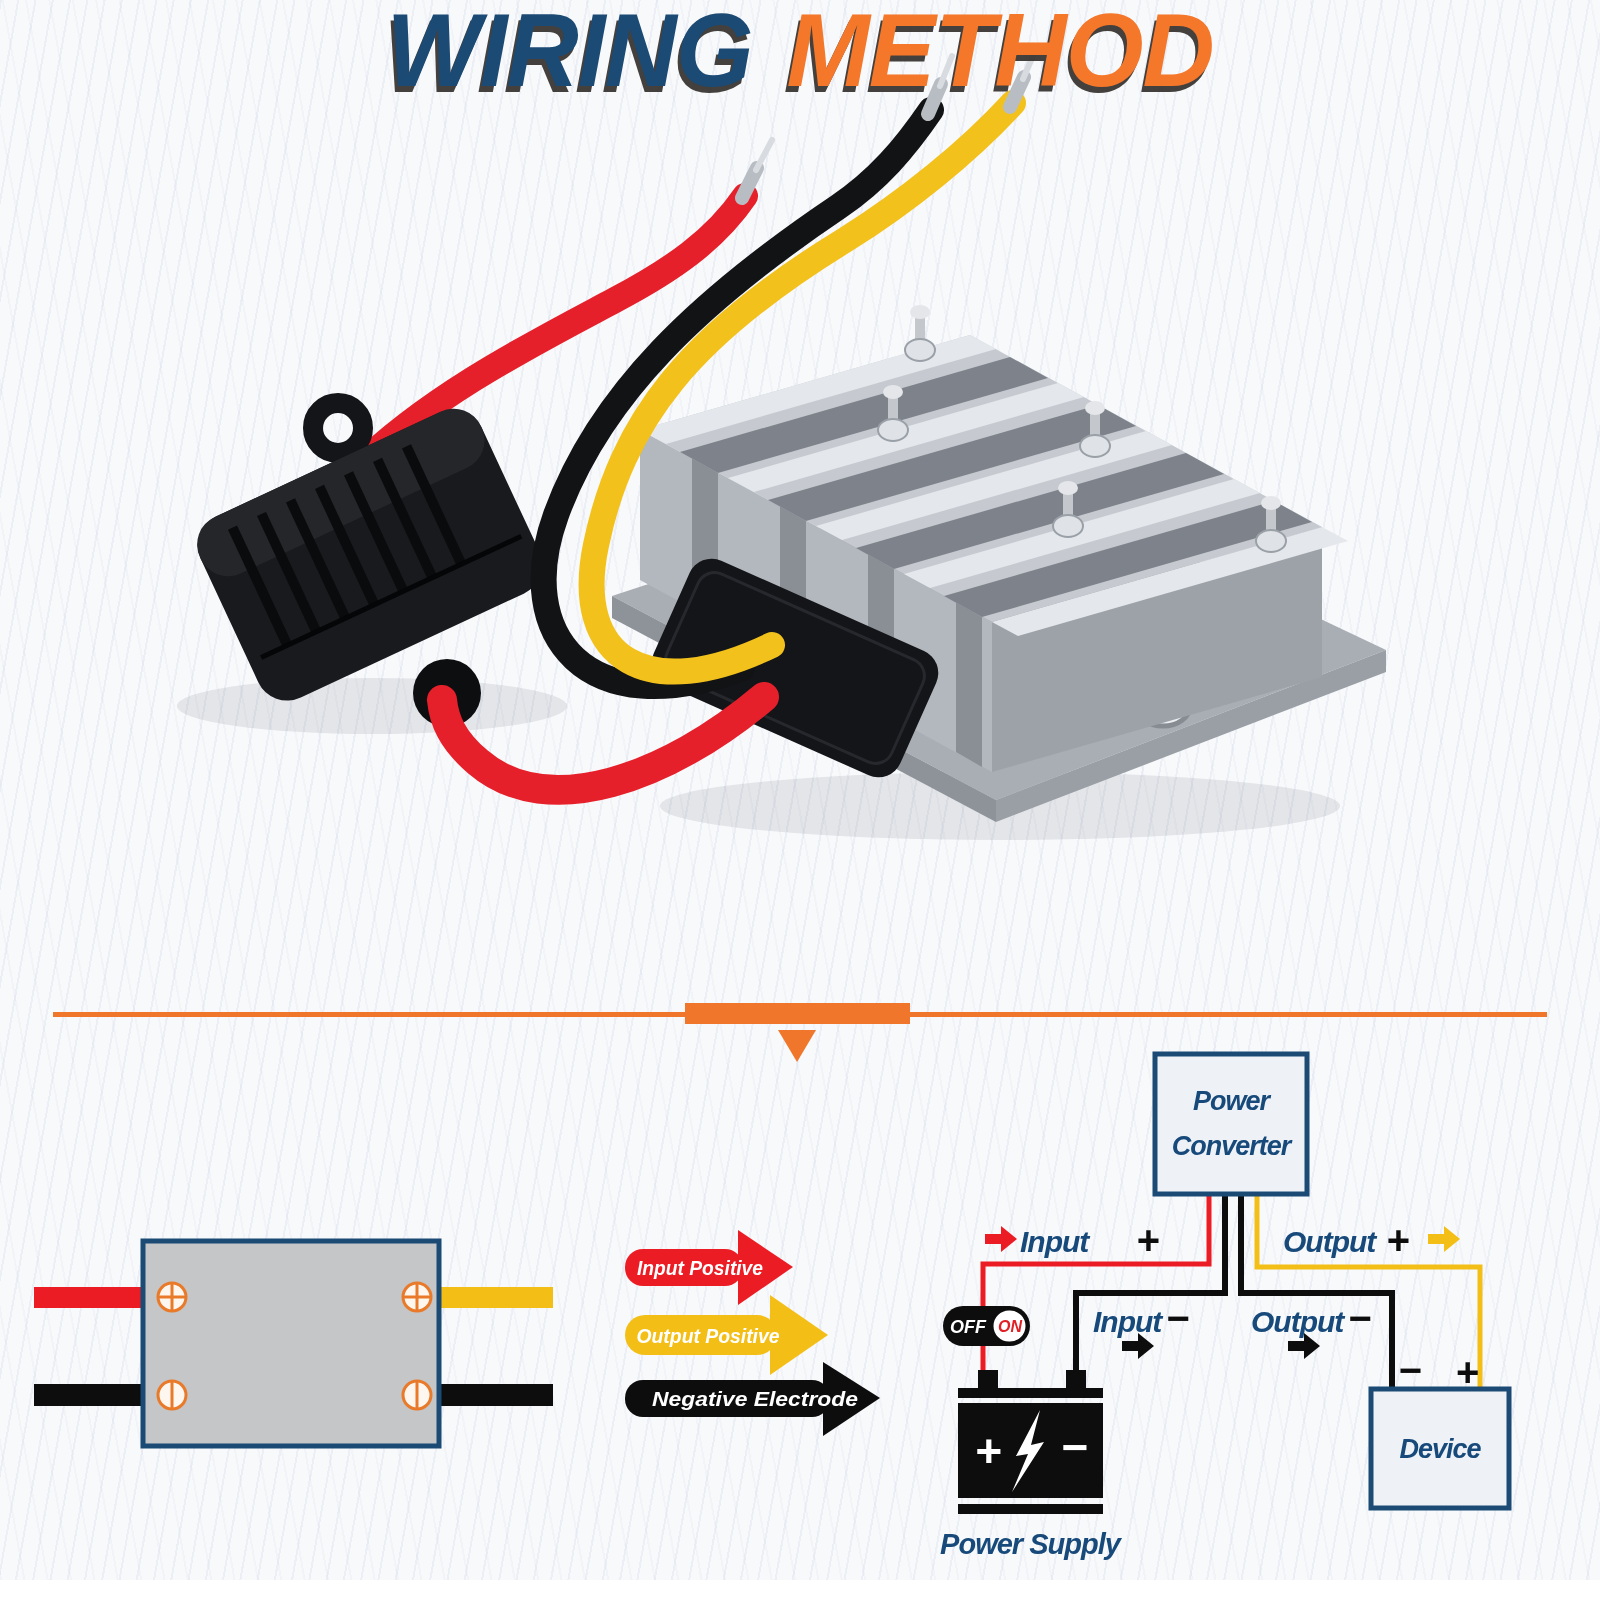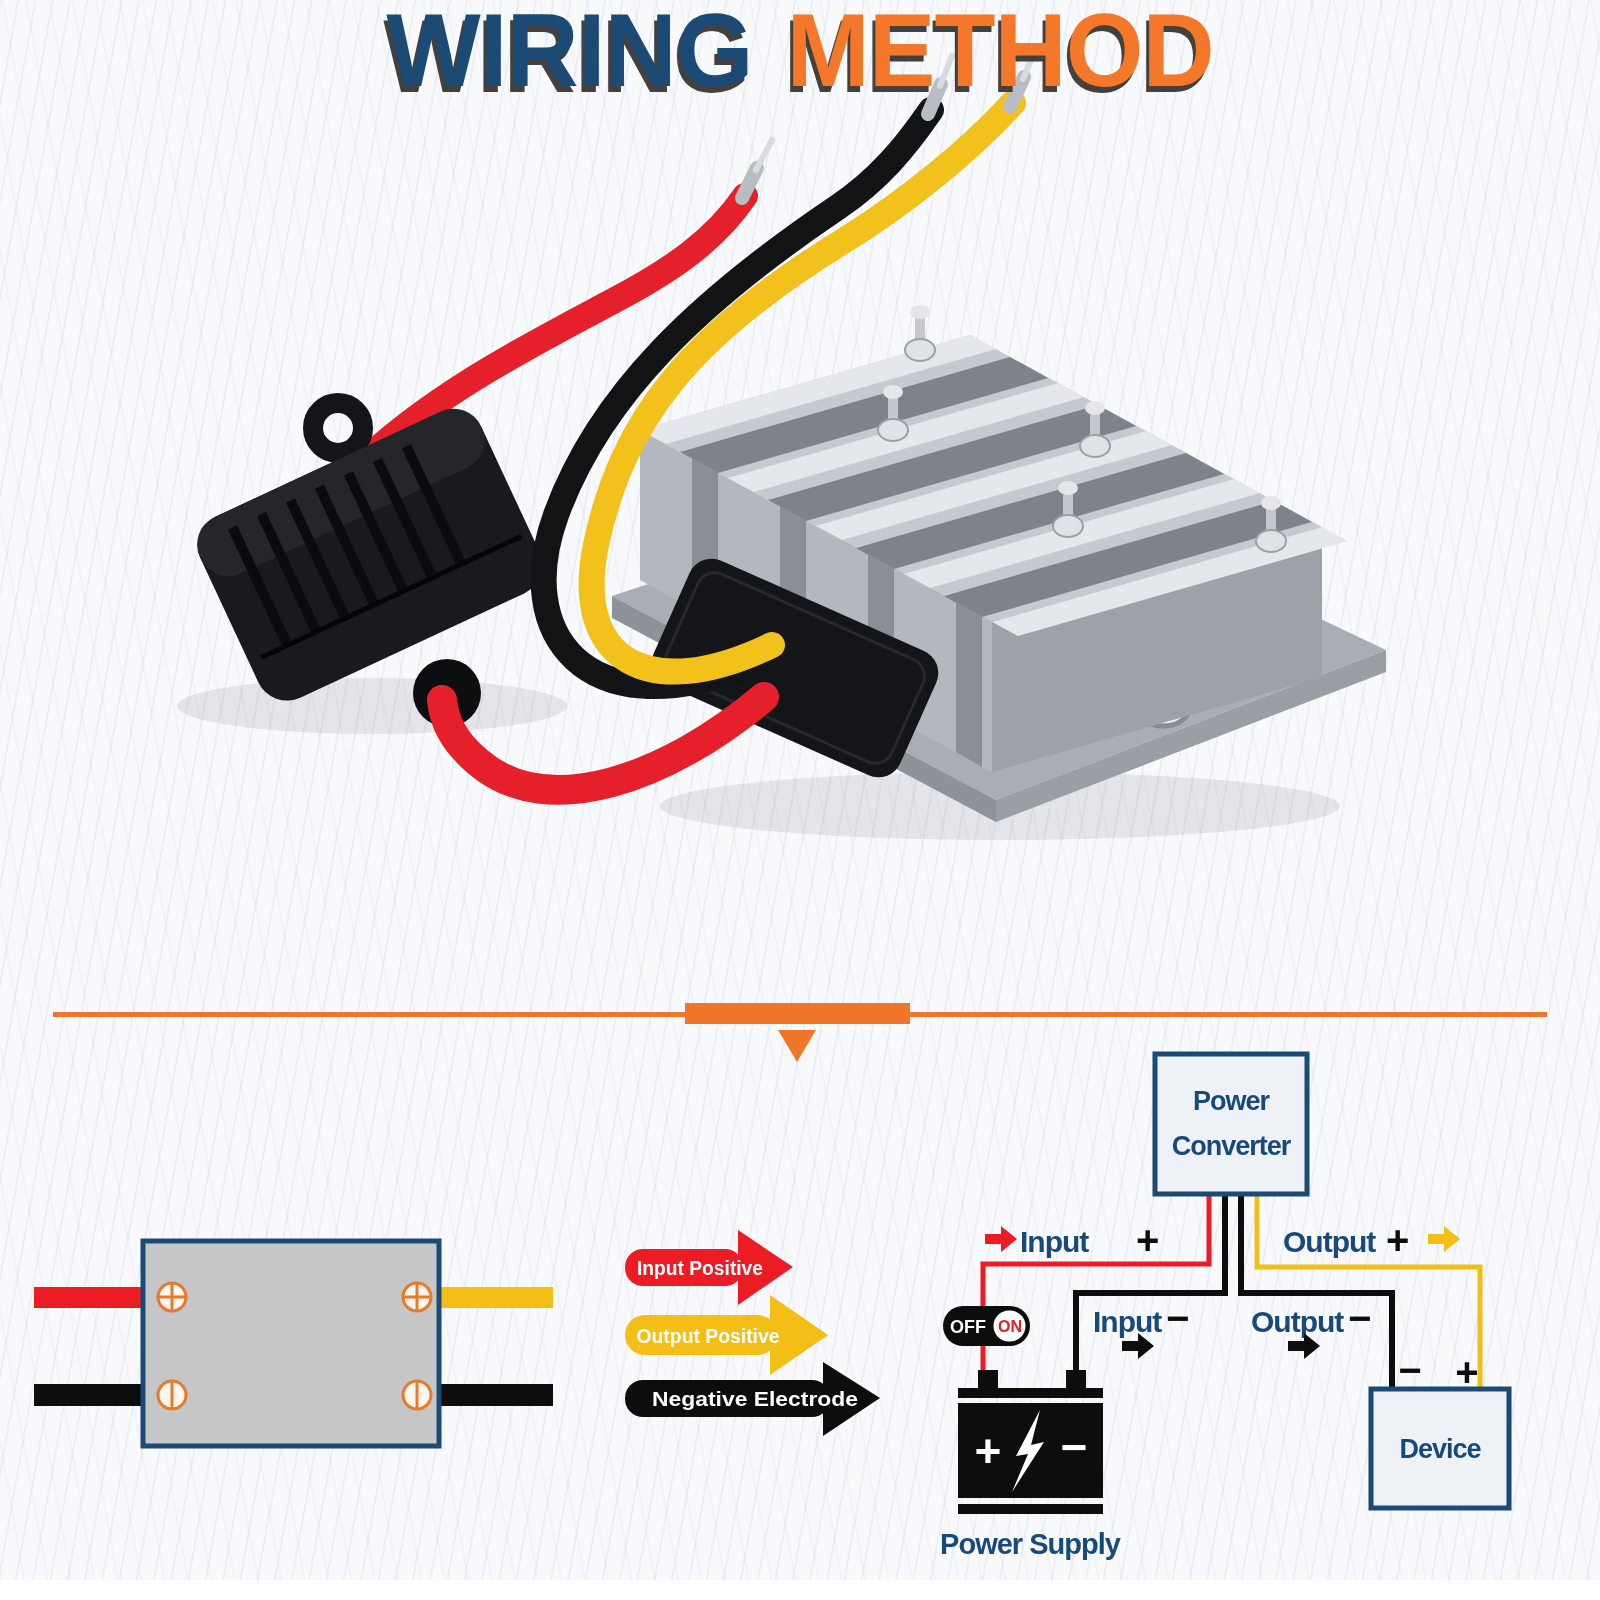--- a/index.html
+++ b/index.html
@@ -1,19 +1,20 @@
 <!DOCTYPE html>
 <html><head>
 <meta charset="utf-8">
 <style>
   html,body{margin:0;padding:0;}
   .page{
     position:relative;width:1600px;height:1580px;overflow:hidden;
     background:#f8f9fb;
     font-family:"Liberation Sans",sans-serif;
+    font-style:italic;
   }
   .page::before{
     content:"";position:absolute;inset:0;
     background:
       repeating-linear-gradient(100deg, rgba(206,212,230,.28) 0 2px, transparent 2px 17px),
       repeating-linear-gradient(80deg, rgba(206,212,230,.15) 0 2px, transparent 2px 23px);
     pointer-events:none;
   }
   .photo-svg{position:absolute;left:0;top:0;}
   .title{

